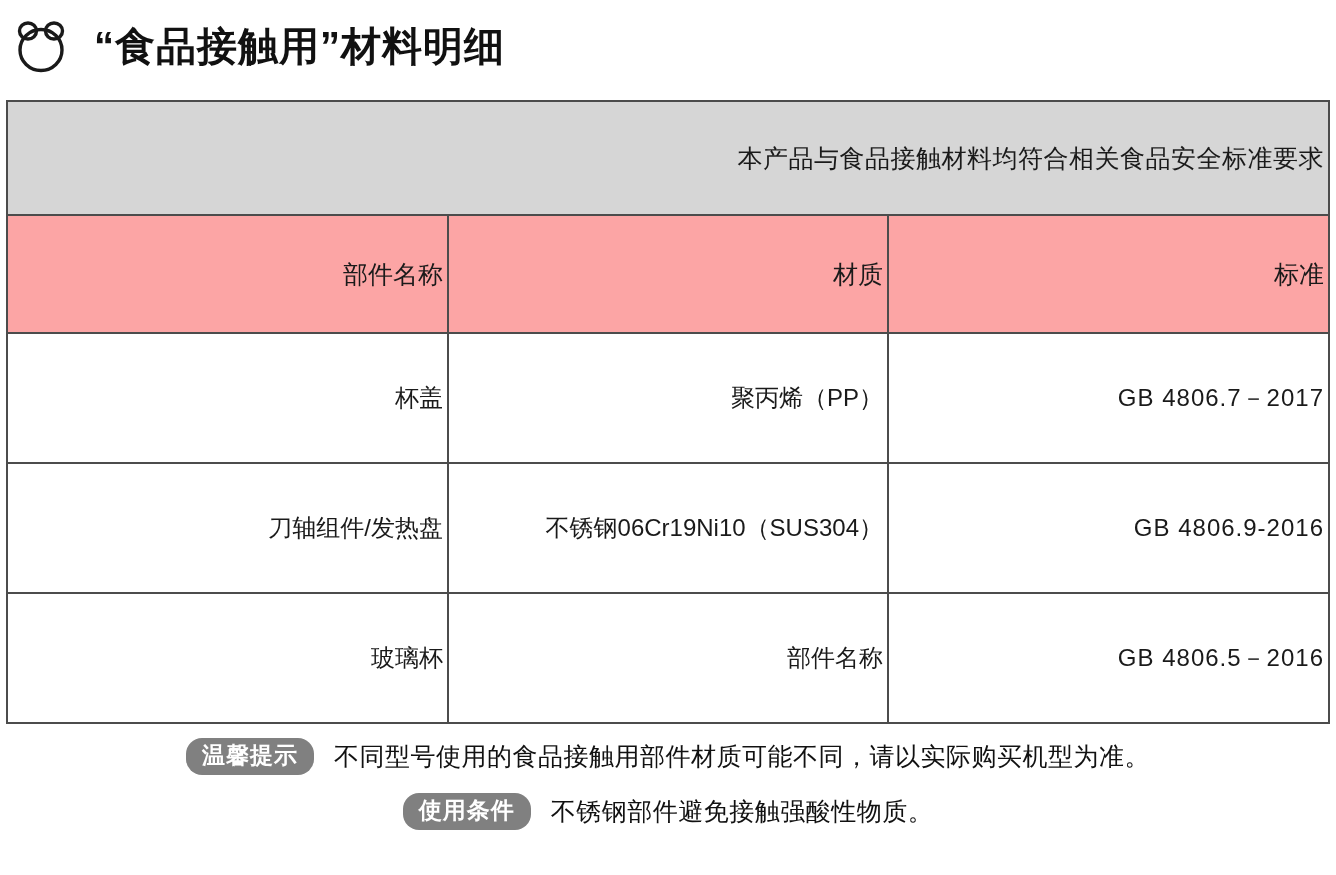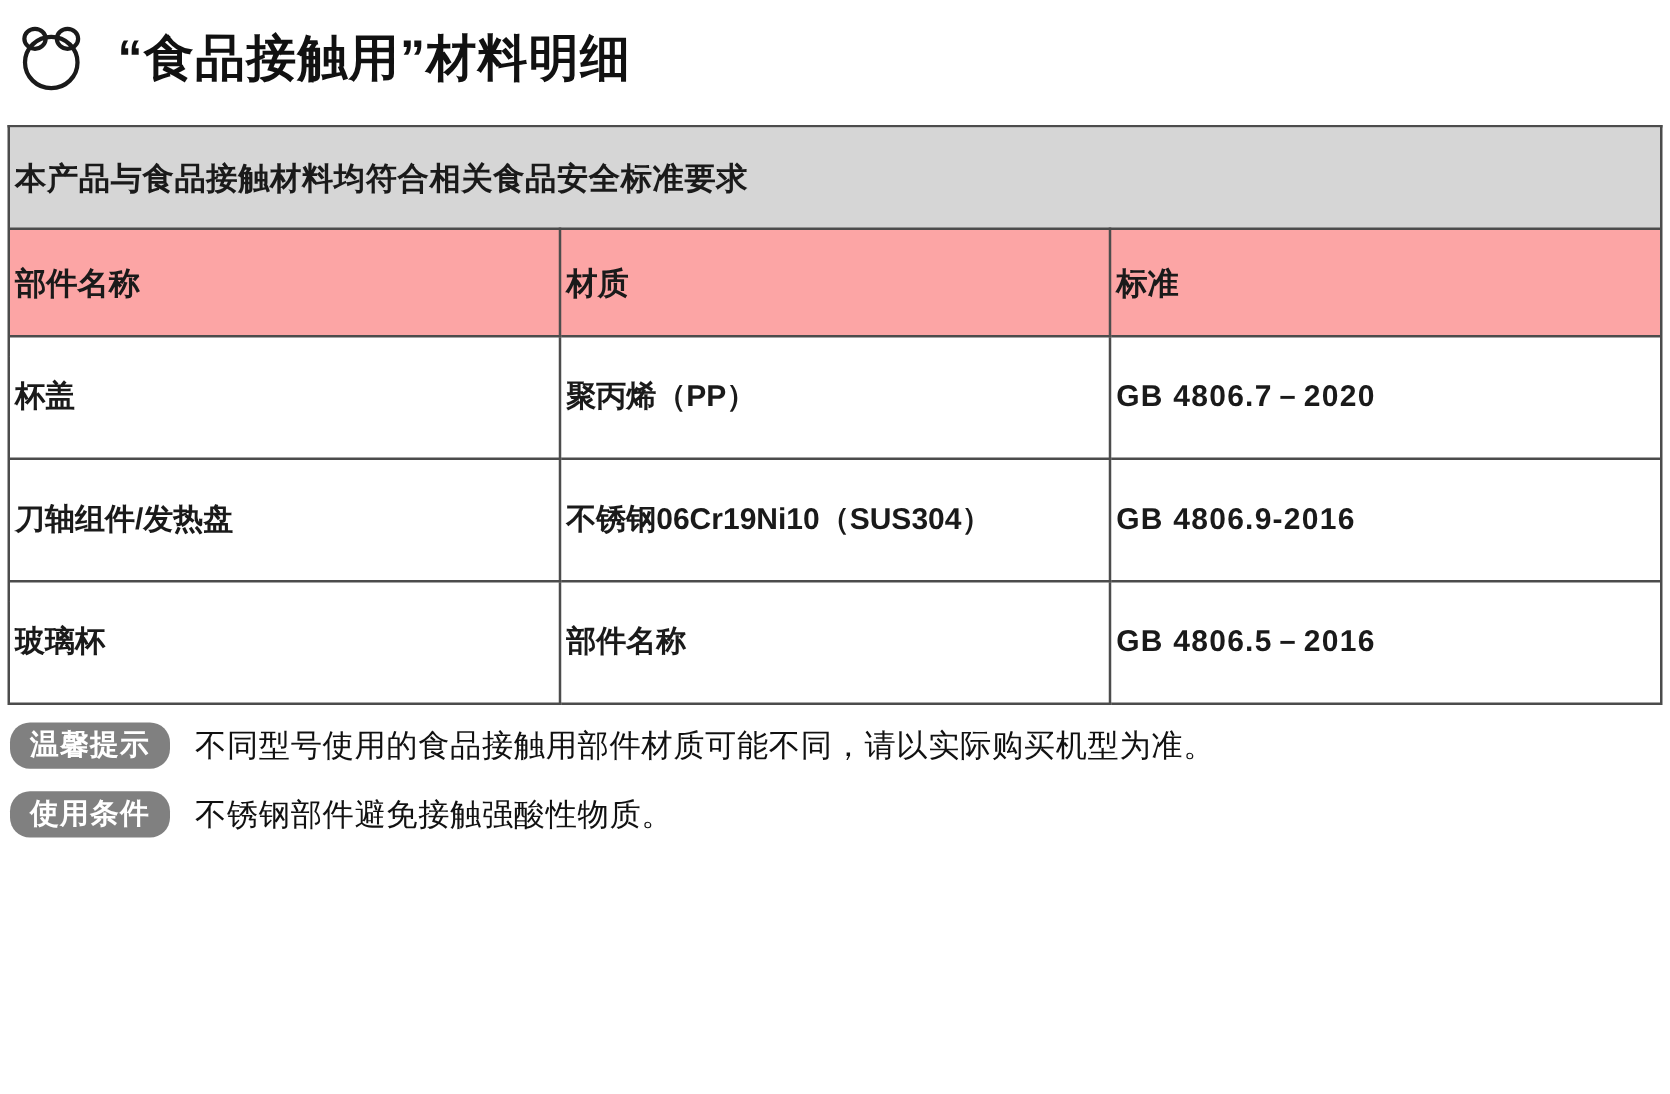--- a/index.html
+++ b/index.html
@@ -51,24 +51,24 @@
     border-bottom: none;
     box-sizing: border-box;
   }
   table.matrix {
     width: 100%;
     border-collapse: collapse;
     table-layout: fixed;
   }
   table.matrix td, table.matrix th {
     border: 2px solid #4c4c4c;
-    text-align: left;
+    text-align: right;
     vertical-align: middle;
-    padding: 6px 4px;
-    font-weight: bold;
+    padding: 22px 4px;
+    font-weight: normal;
   }
   table.matrix tr > *:first-child { border-left: none; }
   table.matrix tr > *:last-child { border-right: none; }
   table.matrix tr:first-child > * { border-top: none; }
 
   .banner-row td {
     background: #d6d6d6;
     font-size: 25px;
     font-weight: bold;
     height: 68px;
@@ -96,20 +96,21 @@
 
   
   .notes {
     margin: 14px 8px 0 8px;
   }
   .note {
     display: flex;
     align-items: center;
     margin-bottom: 18px;
     white-space: nowrap;
+    justify-content: center;
   }
   .note-tag {
     flex: 0 0 auto;
     background: #808080;
     color: #ffffff;
     font-size: 23px;
     font-weight: bold;
     border-radius: 16px;
     padding: 3px 16px 5px 16px;
     letter-spacing: 1px;
@@ -148,21 +149,21 @@
       </tr>
       <tr class="head-row">
         <td class="col-part">部件名称</td>
         <td class="col-mat">材质</td>
         <td class="col-std">标准</td>
       </tr>
 
       <tr class="body-row">
         <td class="h-tall">杯盖</td>
         <td>聚丙烯（PP）</td>
-        <td class="std-cell">GB 4806.7－2020</td>
+        <td class="std-cell">GB 4806.7－2017</td>
       </tr>
 
 
       <tr class="body-row">
         <td class="h-tall">刀轴组件/发热盘</td>
         <td>不锈钢06Cr19Ni10（SUS304）</td>
         <td class="std-cell">GB 4806.9-2016</td>
       </tr>
 
       <tr class="body-row">

